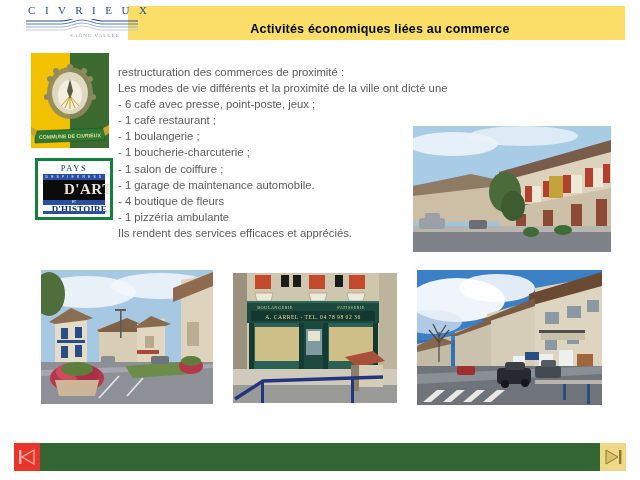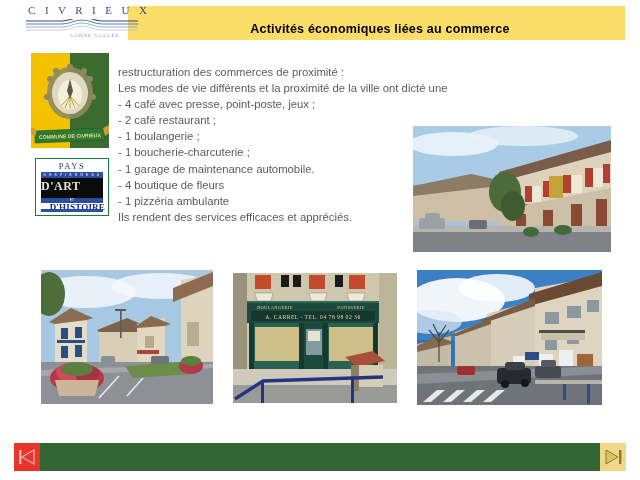--- a/index.html
+++ b/index.html
@@ -88,21 +88,21 @@
   }
 
   
   .pays-logo {
     position: absolute;
     left: 35px;
     top: 158px;
     width: 72px;
     height: 56px;
     background: #ffffff;
-    border: 1px solid #15803d;
+    border: 3px solid #15803d;
     overflow: hidden;
   }
   .pays-inner {
     position: absolute;
     left: 3px;
     top: 2px;
     width: 66px;
     height: 52px;
     background: #ffffff;
   }
@@ -133,24 +133,25 @@
   .pays-black {
     position: absolute;
     left: 2px; top: 17px; right: 2px;
     height: 20px;
     background: #0b0b0b;
   }
   .pays-dart {
     position: absolute;
     left: 0; right: 0; top: 1px;
     color: #e8e4d8;
-    font-size: 12px;
+    font-size: 15px;
     font-weight: bold;
     font-family: "Liberation Serif", serif;
     letter-spacing: 0.5px;
+    padding-left: 21px;
   }
   .pays-et {
     position: absolute;
     left: 2px; top: 37px; right: 2px;
     height: 5px;
     background: #2b4fa0;
     color: #ffffff;
     font-size: 3.4px;
     text-align: center;
     line-height: 5px;
@@ -284,24 +285,25 @@
     </div>
     <div class="pays-et">ET</div>
     <div class="pays-hist">D'HISTOIRE</div>
     <div class="pays-bottom"></div>
   </div>
 </div>
 
 <div class="body-text">
   <div class="ln">restructuration des commerces de proximité :</div>
   <div class="ln">Les modes de vie différents et la proximité de la ville ont dicté une</div>
-  <div class="ln">- 4 café avec presse, point-poste, jeux ;</div>
-  <div class="ln">- 2 café restaurant ;</div>
+  <div class="ln">- 6 café avec presse, point-poste, jeux ;</div>
+  <div class="ln">- 1 café restaurant ;</div>
   <div class="ln">- 1 boulangerie ;</div>
   <div class="ln">- 1 boucherie-charcuterie ;</div>
+  <div class="ln">- 1 salon de coiffure ;</div>
   <div class="ln">- 1 garage de maintenance automobile.</div>
   <div class="ln">- 4 boutique de fleurs</div>
   <div class="ln">- 1 pizzéria ambulante</div>
   <div class="ln">Ils rendent des services efficaces et appréciés.</div>
 </div>
 
 <div class="photo" id="photo-street-shutters">
   <svg viewBox="0 0 198 126" width="198" height="126" preserveAspectRatio="none">
     <rect x="0" y="0" width="198" height="126" fill="#9fc6e0"></rect>
     <rect x="0" y="0" width="198" height="58" fill="#a9cce6"></rect>

